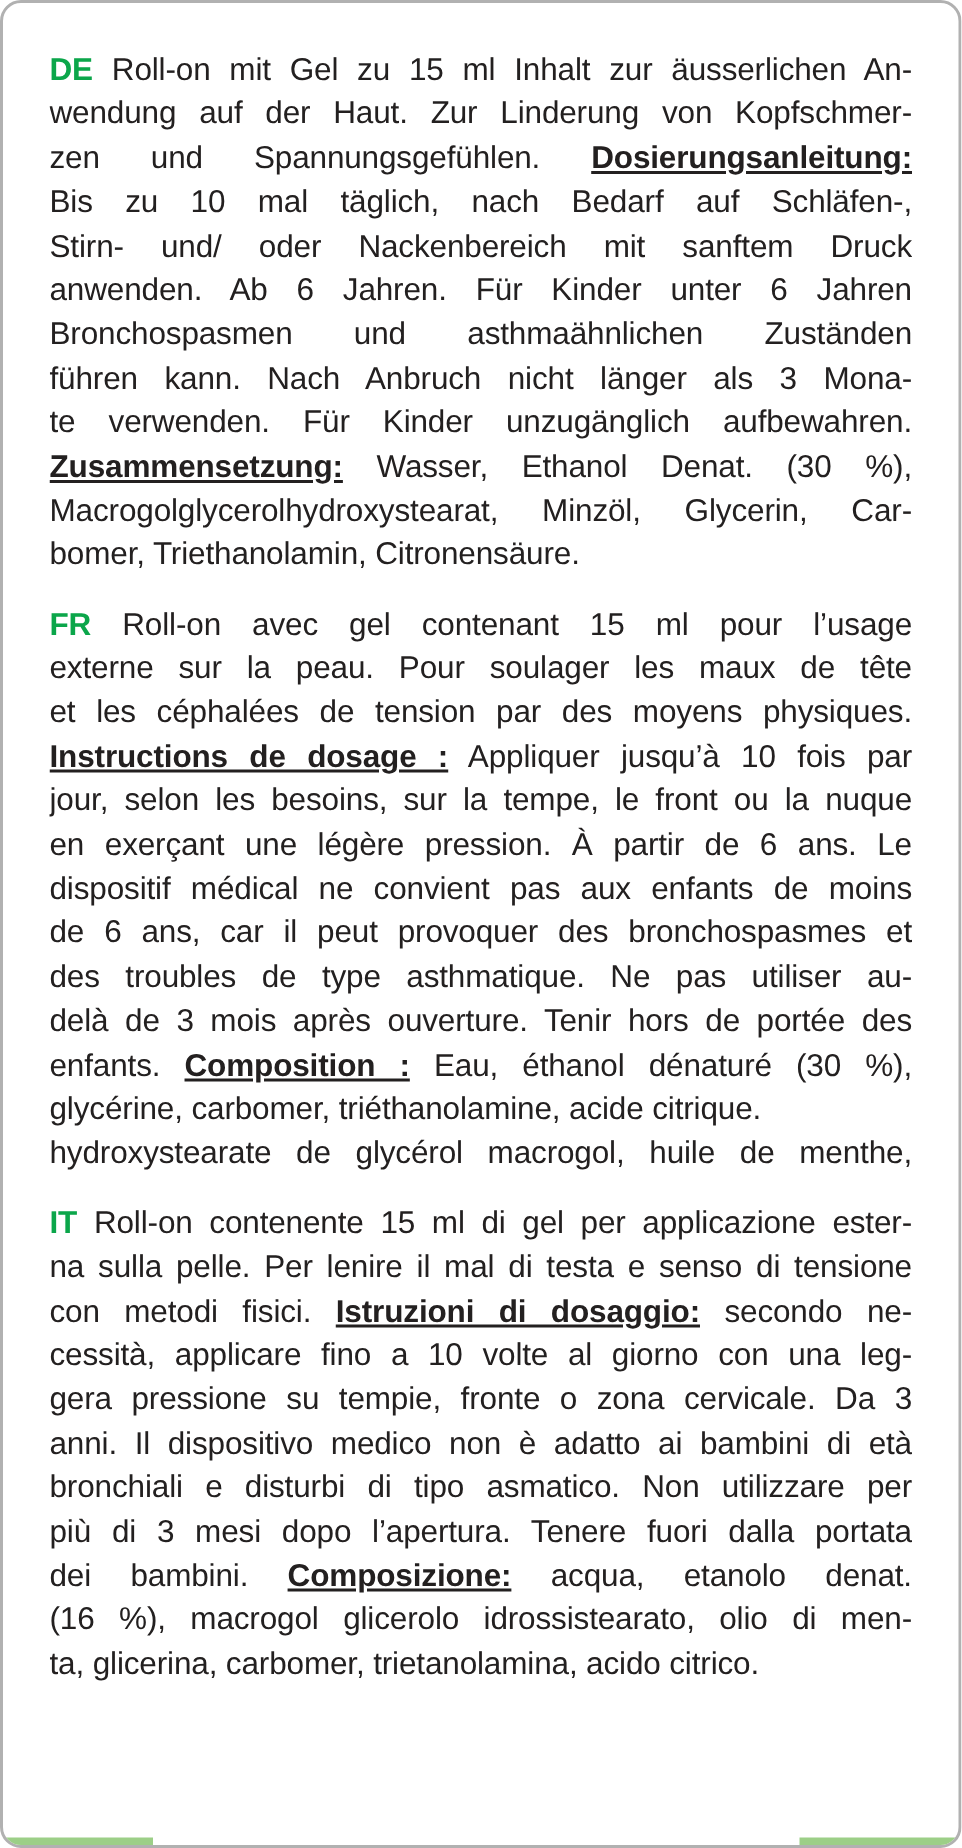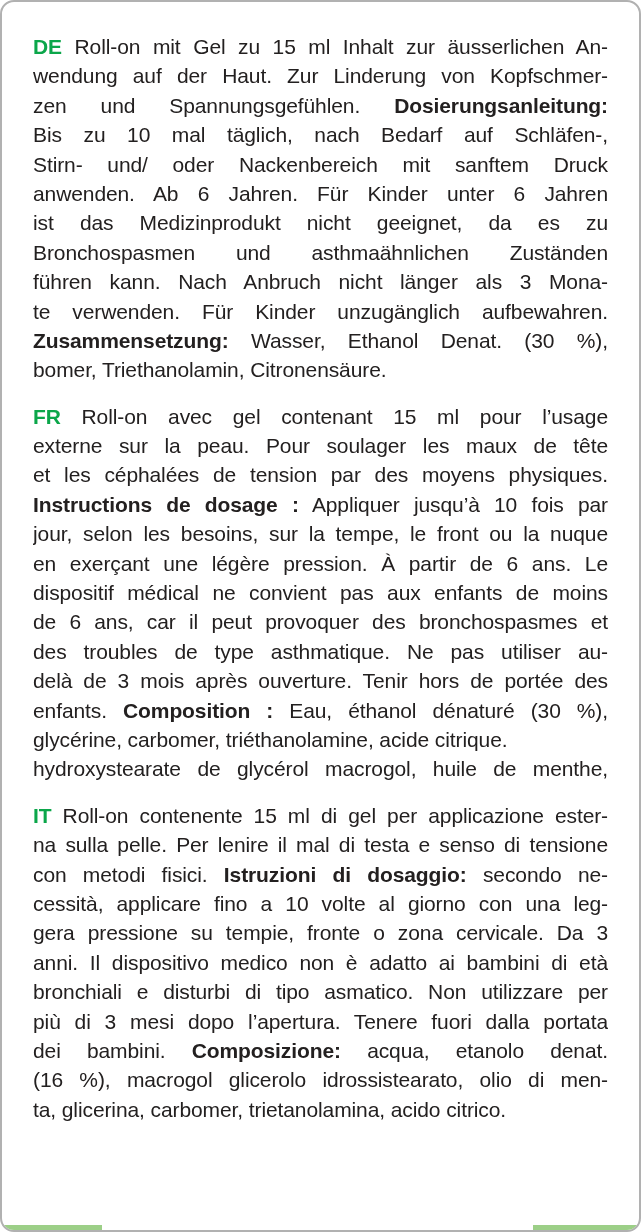--- a/index.html
+++ b/index.html
@@ -39,21 +39,21 @@
     text-align: justify;
     text-align-last: justify;
     height: 29.4px;
     overflow: hidden;
     white-space: normal;
   }
   .line.last {
     text-align-last: left;
   }
   .seg-n { font-weight: normal; }
-  .seg-b { font-weight: bold; }
+  .seg-b { font-weight: bold; text-decoration: underline; }
   .seg-lang { font-weight: bold; color: var(--accent-green); }
   .bottom-bar {
     position: absolute;
     bottom: 0;
     height: 5px;
     background: var(--bar-green);
     z-index: 3;
   }
   .bottom-bar.left  { left: 0;  width: 100px; }
   .bottom-bar.right { right: 0; width: 106px; }
@@ -63,25 +63,25 @@
 
 <div class="label">
   <div class="text-block">
       <div class="section">
         <div class="line"><span class="seg-lang">DE</span><span class="seg-n"> Roll-on mit Gel zu 15 ml Inhalt zur äusserlichen An-</span></div>
         <div class="line"><span class="seg-n">wendung auf der Haut. Zur Linderung von Kopfschmer-</span></div>
         <div class="line"><span class="seg-n">zen und Spannungsgefühlen. </span><span class="seg-b">Dosierungsanleitung:</span></div>
         <div class="line"><span class="seg-n">Bis zu 10 mal täglich, nach Bedarf auf Schläfen-,</span></div>
         <div class="line"><span class="seg-n">Stirn- und/ oder Nackenbereich mit sanftem Druck</span></div>
         <div class="line"><span class="seg-n">anwenden. Ab 6 Jahren. Für Kinder unter 6 Jahren</span></div>
-        <div class="line"><span class="seg-n">ist das Medizinprodukt nicht geeignet, da es zu</span></div>
         <div class="line"><span class="seg-n">Bronchospasmen und asthmaähnlichen Zuständen</span></div>
         <div class="line"><span class="seg-n">führen kann. Nach Anbruch nicht länger als 3 Mona-</span></div>
         <div class="line"><span class="seg-n">te verwenden. Für Kinder unzugänglich aufbewahren.</span></div>
         <div class="line"><span class="seg-b">Zusammensetzung:</span><span class="seg-n"> Wasser, Ethanol Denat. (30 %),</span></div>
+        <div class="line"><span class="seg-n">Macrogolglycerolhydroxystearat, Minzöl, Glycerin, Car-</span></div>
         <div class="line last"><span class="seg-n">bomer, Triethanolamin, Citronensäure.</span></div>
       </div>
       <div class="section">
         <div class="line"><span class="seg-lang">FR</span><span class="seg-n"> Roll-on avec gel contenant 15 ml pour l’usage</span></div>
         <div class="line"><span class="seg-n">externe sur la peau. Pour soulager les maux de tête</span></div>
         <div class="line"><span class="seg-n">et les céphalées de tension par des moyens physiques.</span></div>
         <div class="line"><span class="seg-b">Instructions de dosage :</span><span class="seg-n"> Appliquer jusqu’à 10 fois par</span></div>
         <div class="line"><span class="seg-n">jour, selon les besoins, sur la tempe, le front ou la nuque</span></div>
         <div class="line"><span class="seg-n">en exerçant une légère pression. À partir de 6 ans. Le</span></div>
         <div class="line"><span class="seg-n">dispositif médical ne convient pas aux enfants de moins</span></div>

